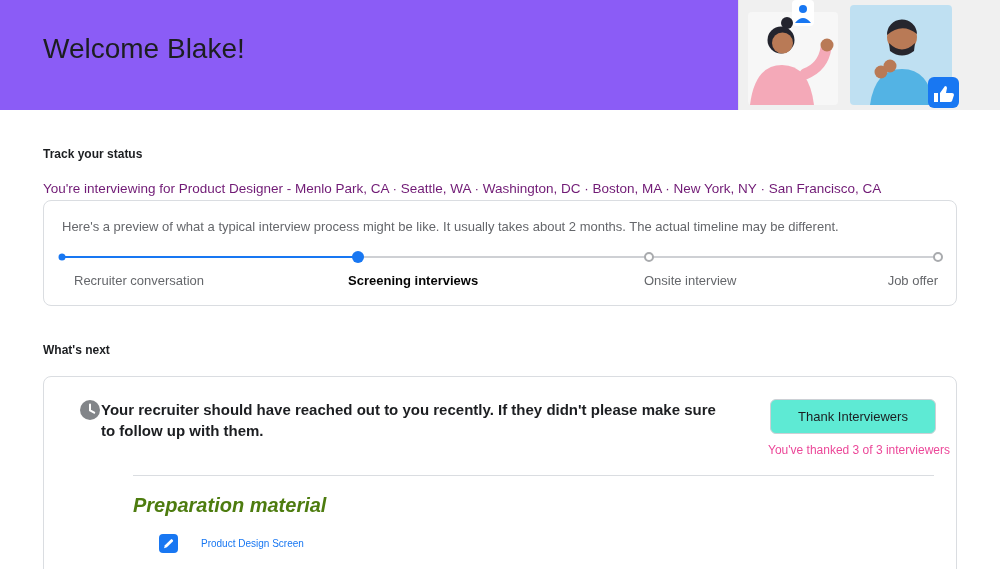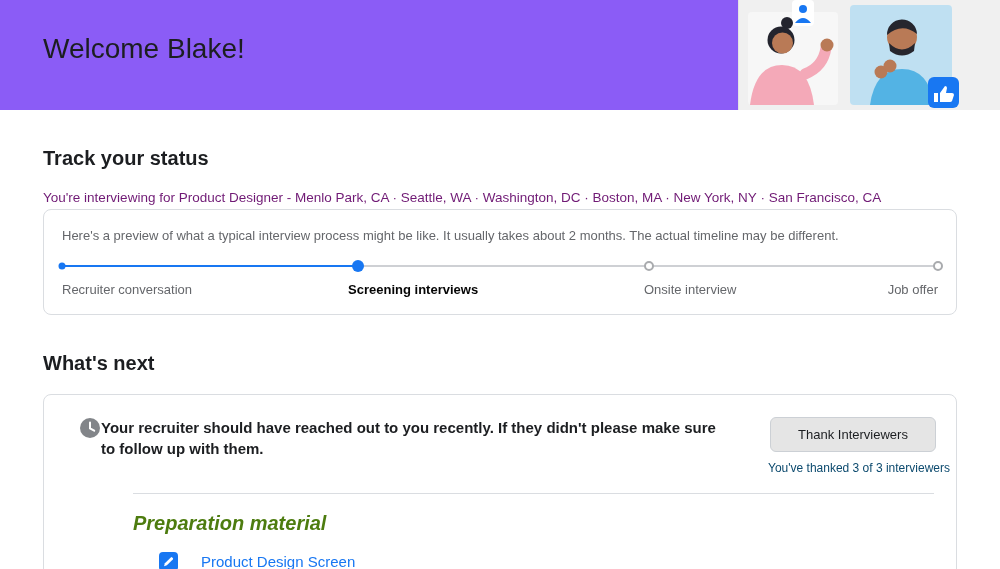--- a/index.html
+++ b/index.html
@@ -35,21 +35,21 @@
   .illustration {
     position: absolute;
     right: 33px; top: 0;
     width: 235px; height: 110px;
   }
 
   
   .main { padding: 0 43px; }
 
   .section-title {
-    font-size: 20px;
+    font-size: 12px;
     font-weight: 700;
     color: #1c1e21;
   }
   .status-title { margin-top: 37px; }
   .role-subtitle {
     margin-top: 20px;
     font-size: 13.5px;
     color: #701a75;
   }
 
@@ -101,21 +101,21 @@
     height: 16px;
     margin-top: 9px;
   }
   .step-label {
     position: absolute;
     top: 0;
     white-space: nowrap;
     font-size: 13px;
     color: #65676b;
   }
-  .step-label.pos-0 { left: 0; }
+  .step-label.pos-0 { left: 12px; }
   .step-label.pos-1 { left: 33.8%; transform: translateX(-10px); font-weight: 700; color: #050505; }
   .step-label.pos-2 { left: 67%;   transform: translateX(-5px); }
   .step-label.pos-3 { left: 100%;  transform: translateX(-100%); }
 
   
   .next-title { margin-top: 37px; }
   .next-card {
     margin-top: 19px;
     padding: 22px 20px 28px 20px;
   }
@@ -141,29 +141,29 @@
     width: 168px;
     text-align: right;
   }
   .thank-button {
     width: 166px;
     padding: 9px 10px;
     font-family: "Liberation Sans", sans-serif;
     font-size: 13px;
     font-weight: 500;
     color: #1c1e21;
-    background: #e5e5e5;
+    background: #5eead4;
     border: 1px solid #ccd0d5;
     border-radius: 6px;
     cursor: pointer;
   }
   .thanked-status {
     margin-top: 9px;
     font-size: 12px;
-    color: #0c4a6e;
+    color: #ec4899;
     white-space: nowrap;
   }
   .card-divider {
     border: none;
     border-top: 1px solid #dadde1;
     margin: 18px 2px 18px 69px;
   }
   .prep-block { margin-left: 69px; }
   .prep-title {
     font-size: 20px;
@@ -173,21 +173,21 @@
   }
   .prep-link-row {
     display: flex;
     align-items: center;
     margin-top: 17px;
     margin-left: 26px;
   }
   .edit-icon-wrap { width: 19px; height: 19px; flex: 0 0 19px; }
   .prep-link {
     margin-left: 23px;
-    font-size: 15px;
+    font-size: 10px;
     color: #1877f2;
     text-decoration: none;
     cursor: pointer;
   }
 </style>
 </head>
 <body>
 
 <header class="header">
   <div class="header-right-panel"></div>

